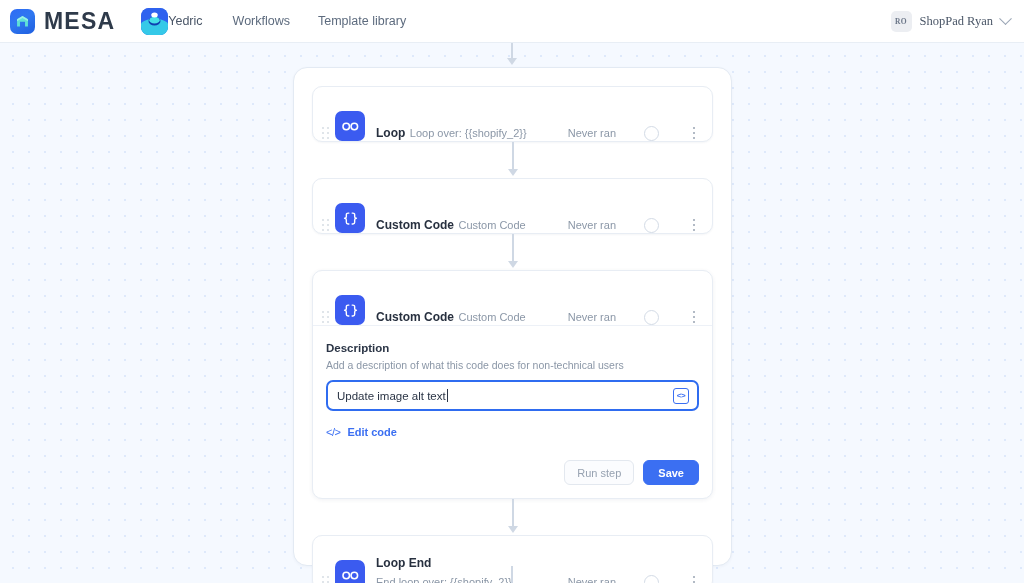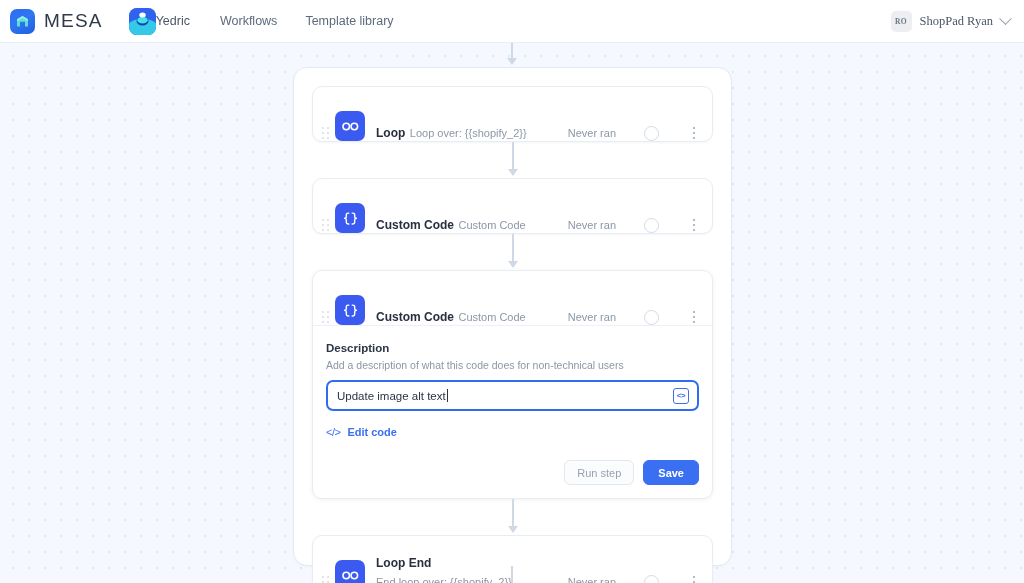--- a/index.html
+++ b/index.html
@@ -39,24 +39,24 @@
     background: linear-gradient(150deg, #2e6bf5 0%, #2f77f0 45%, #1f5fe0 100%);
     position: relative;
     display: flex;
     align-items: center;
     justify-content: center;
     flex: none;
   }
   .mesa-mark svg { display: block; }
 
   .mesa-word {
-    font-size: 19px;
+    font-size: 23px;
     letter-spacing: 1.2px;
     color: #2e3a4a;
-    font-weight: 400;
+    font-weight: 700;
   }
 
   .yedric {
     display: flex;
     align-items: center;
     margin-right: 30px;
   }
 
   .yedric-avatar {
     width: 27px;

